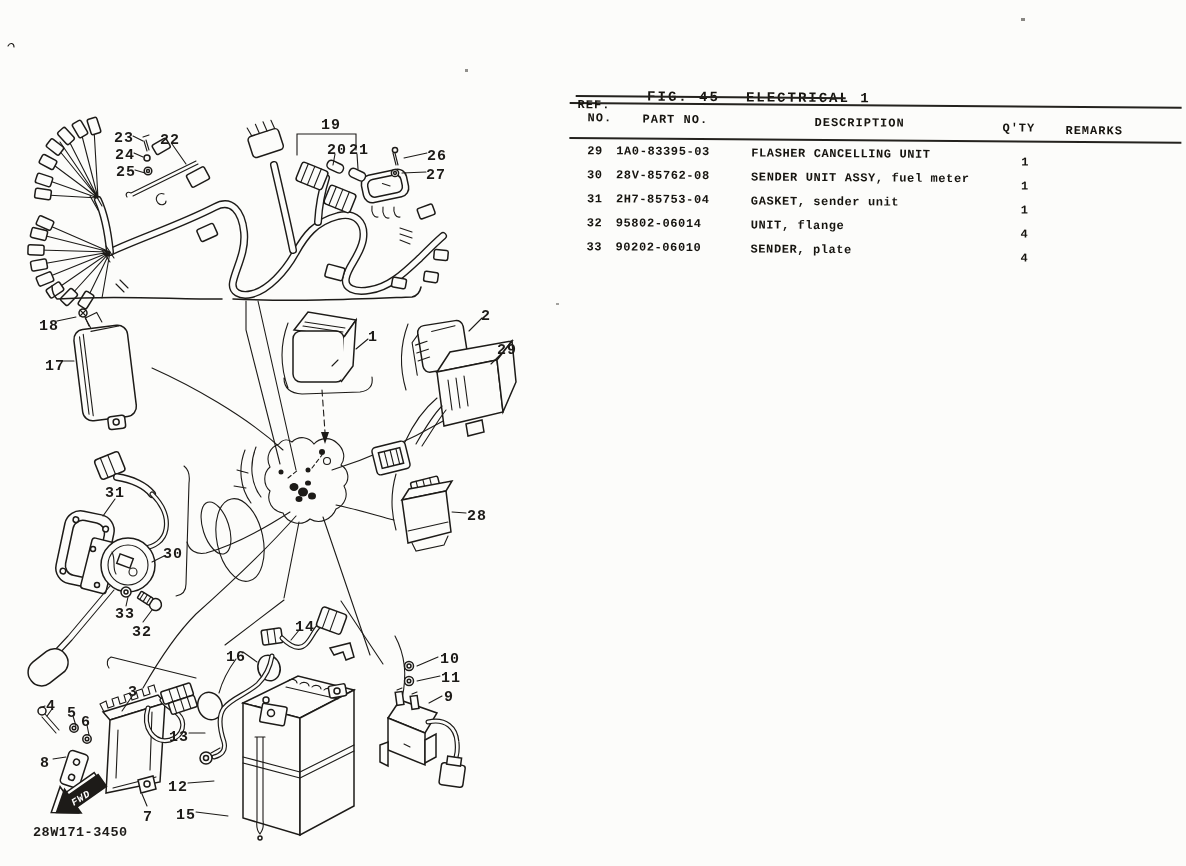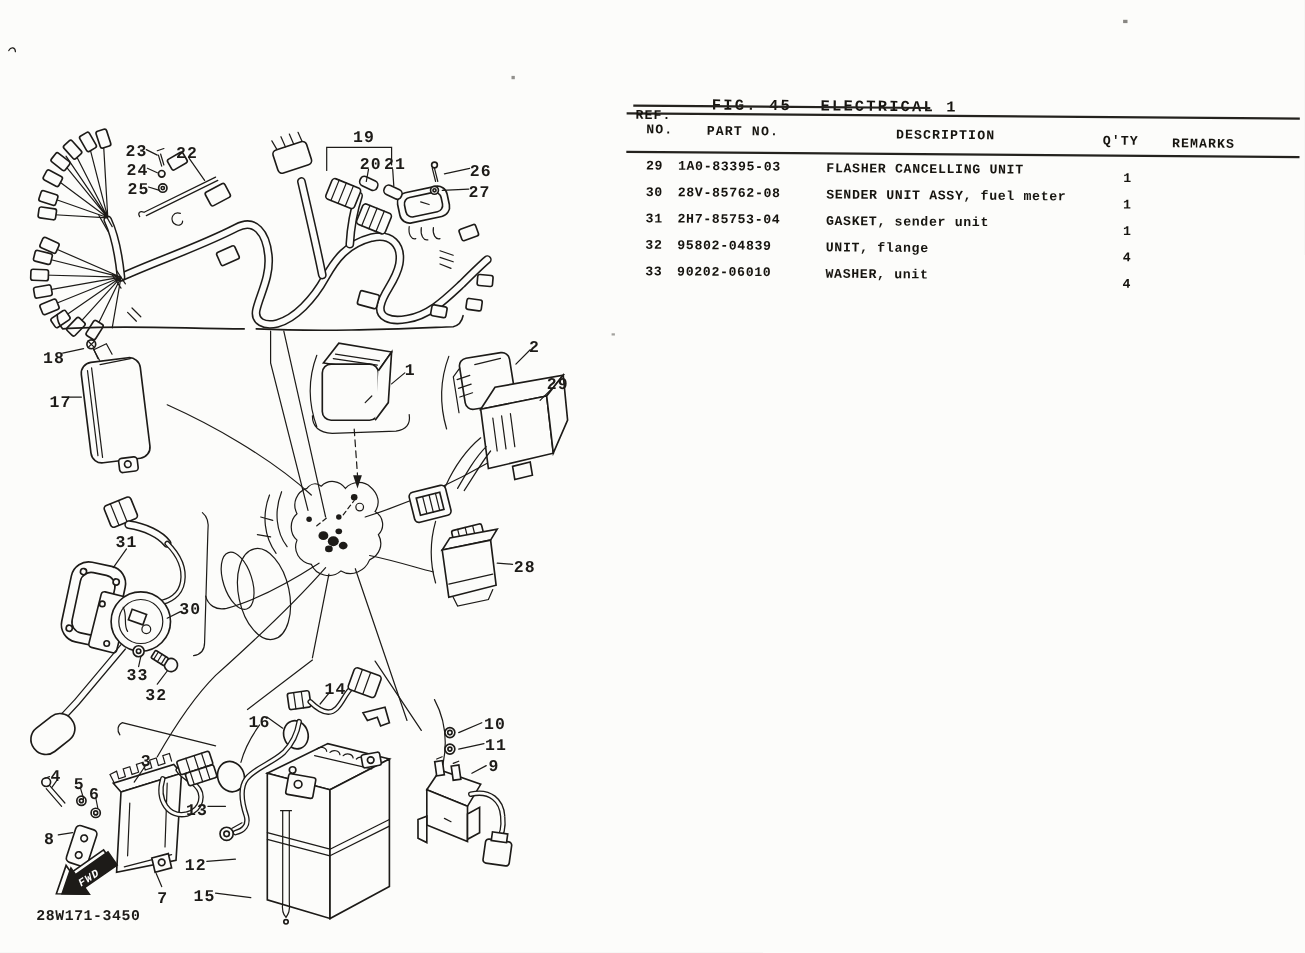--- a/index.html
+++ b/index.html
@@ -460,28 +460,28 @@
     </div>
     <div>
       <span class="row-cell" style="left:18px;top:132px;">31</span>
       <span class="row-cell" style="left:47px;top:132px;">2H7-85753-04</span>
       <span class="row-cell" style="left:182px;top:133px;">GASKET, sender unit</span>
       <span class="row-cell" style="left:452px;top:140px;">1</span>
       <span class="row-cell" style="left:496px;top:133px;"></span>
     </div>
     <div>
       <span class="row-cell" style="left:18px;top:156px;">32</span>
-      <span class="row-cell" style="left:47px;top:156px;">95802-04839</span>
+      <span class="row-cell" style="left:47px;top:156px;">95802-06014</span>
       <span class="row-cell" style="left:182px;top:157px;">UNIT, flange</span>
       <span class="row-cell" style="left:452px;top:164px;">4</span>
       <span class="row-cell" style="left:496px;top:157px;"></span>
     </div>
     <div>
       <span class="row-cell" style="left:18px;top:180px;">33</span>
       <span class="row-cell" style="left:47px;top:180px;">90202-06010</span>
-      <span class="row-cell" style="left:182px;top:181px;">WASHER, unit</span>
+      <span class="row-cell" style="left:182px;top:181px;">SENDER, plate</span>
       <span class="row-cell" style="left:452px;top:188px;">4</span>
       <span class="row-cell" style="left:496px;top:181px;"></span>
     </div>
   </div>
 
   <div class="speck" style="left:1021px;top:18px;width:4px;height:3px;"></div>
 </div>
 
 </body></html>

